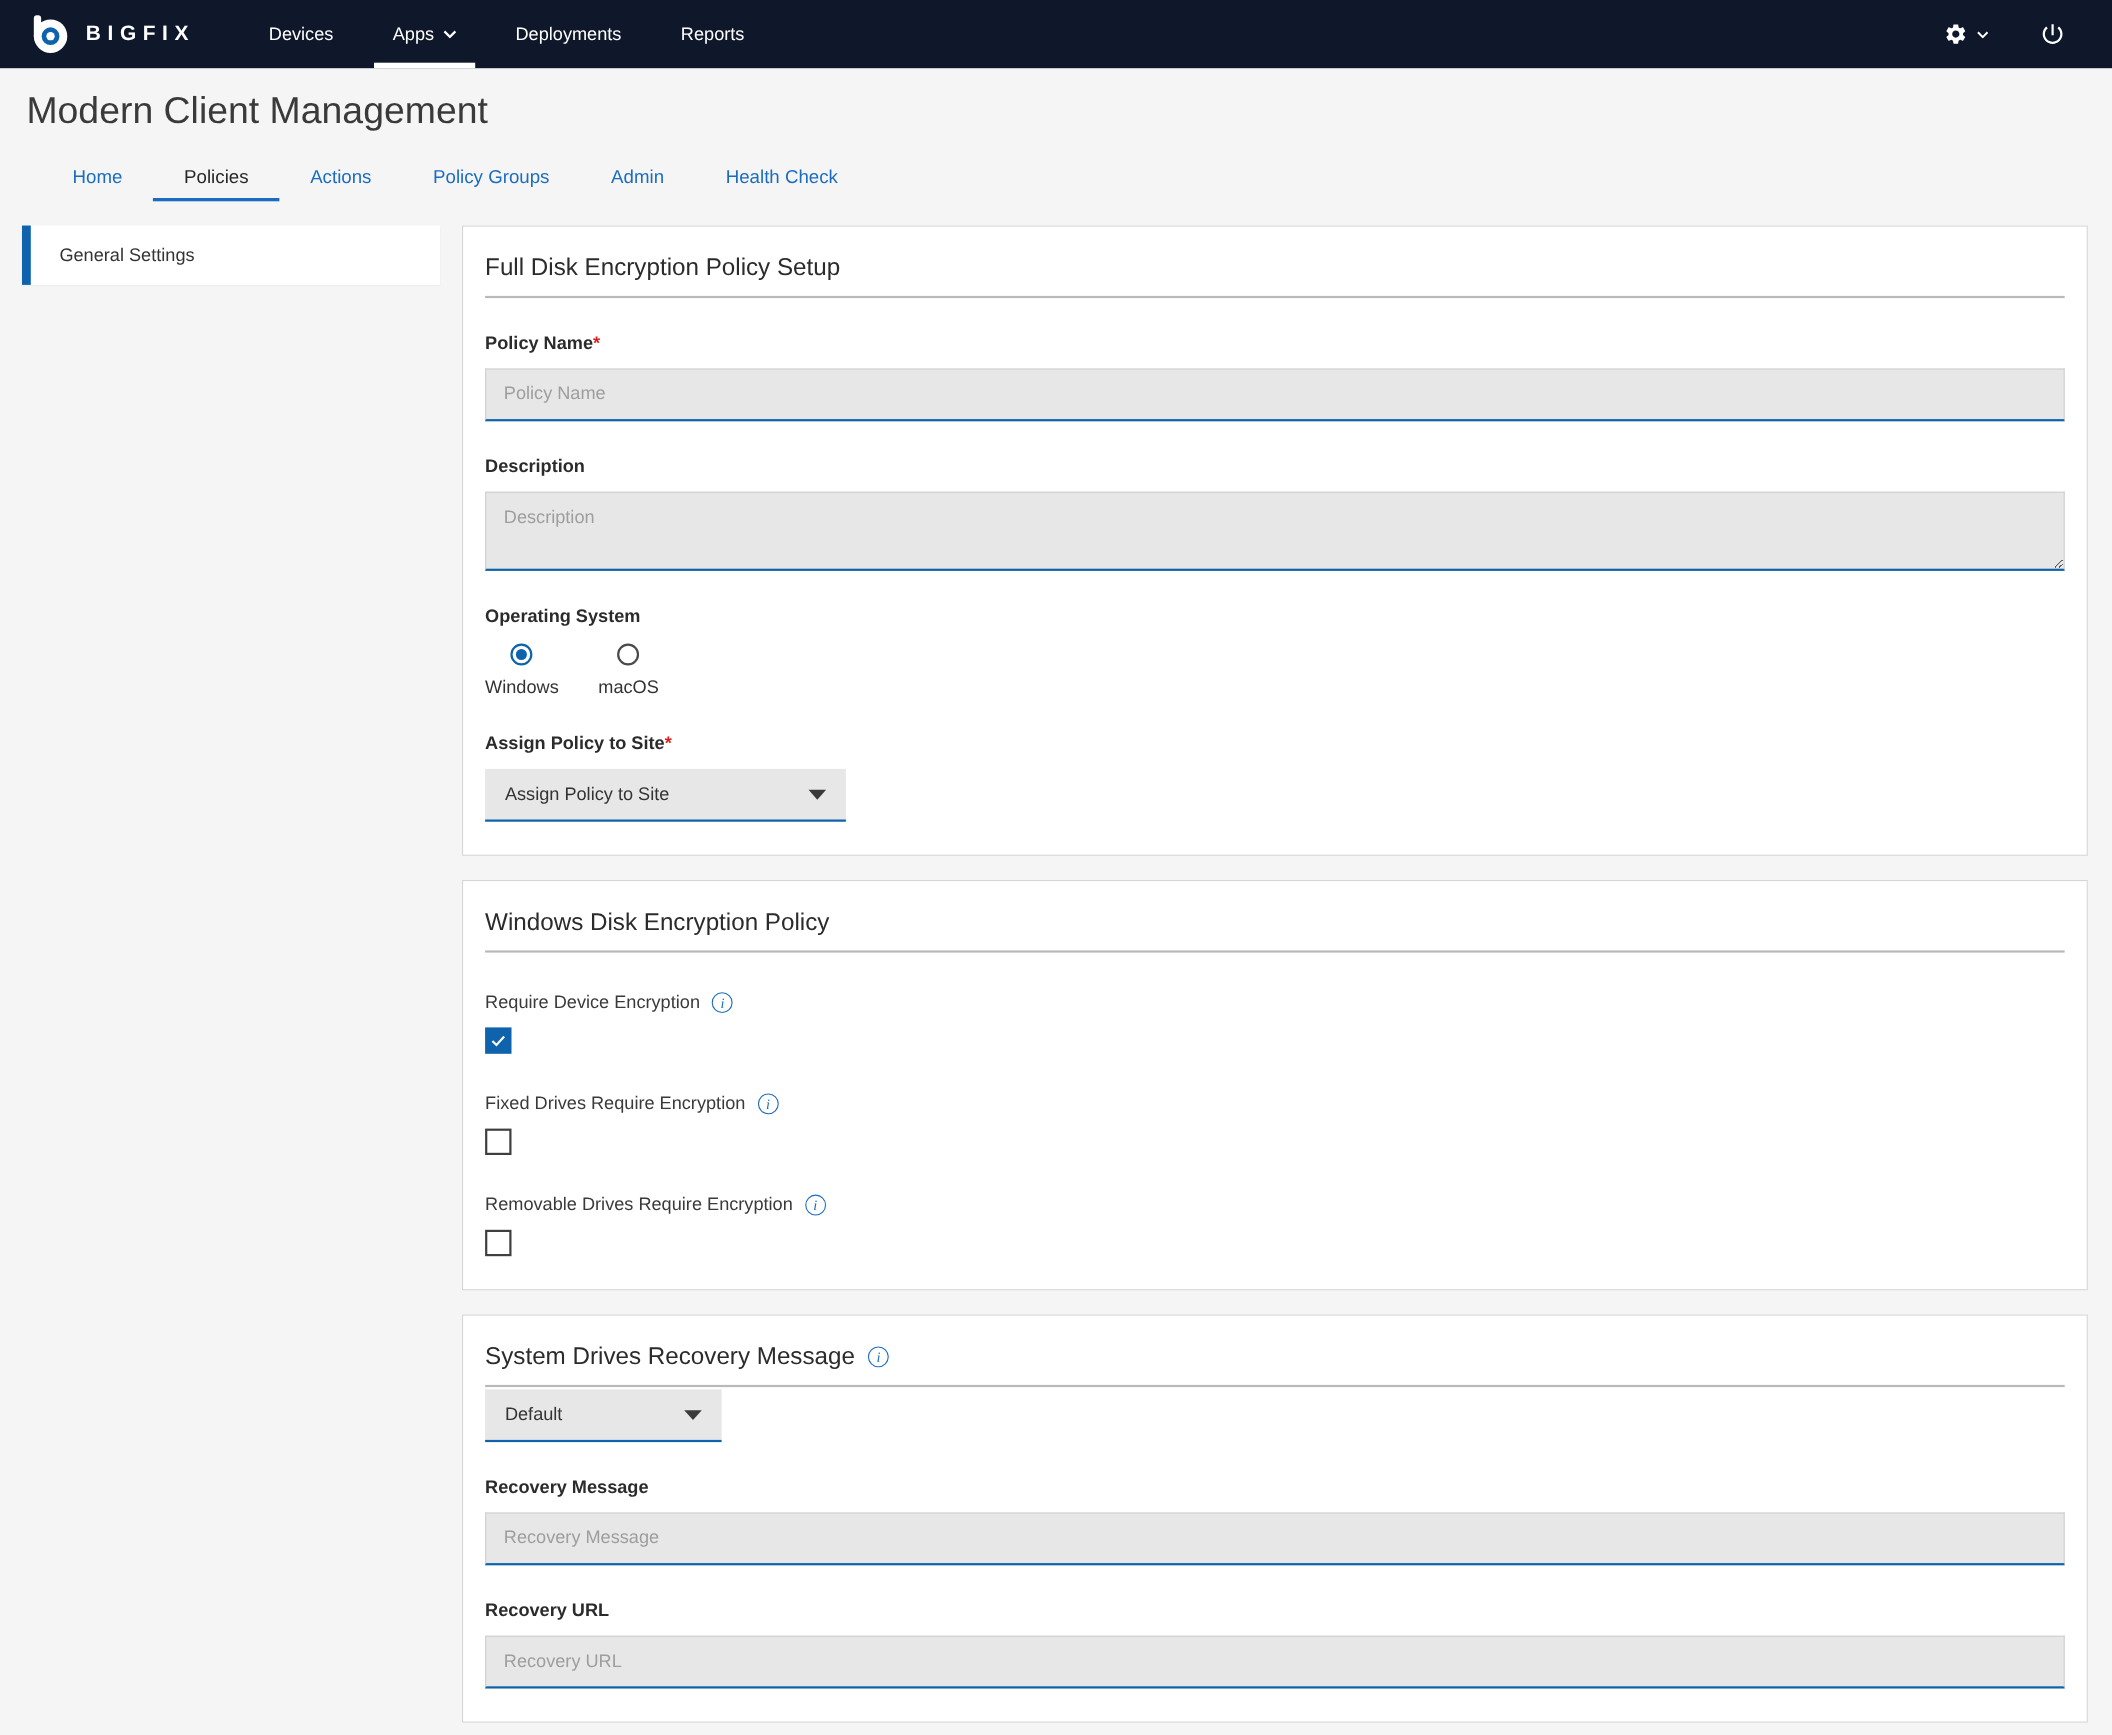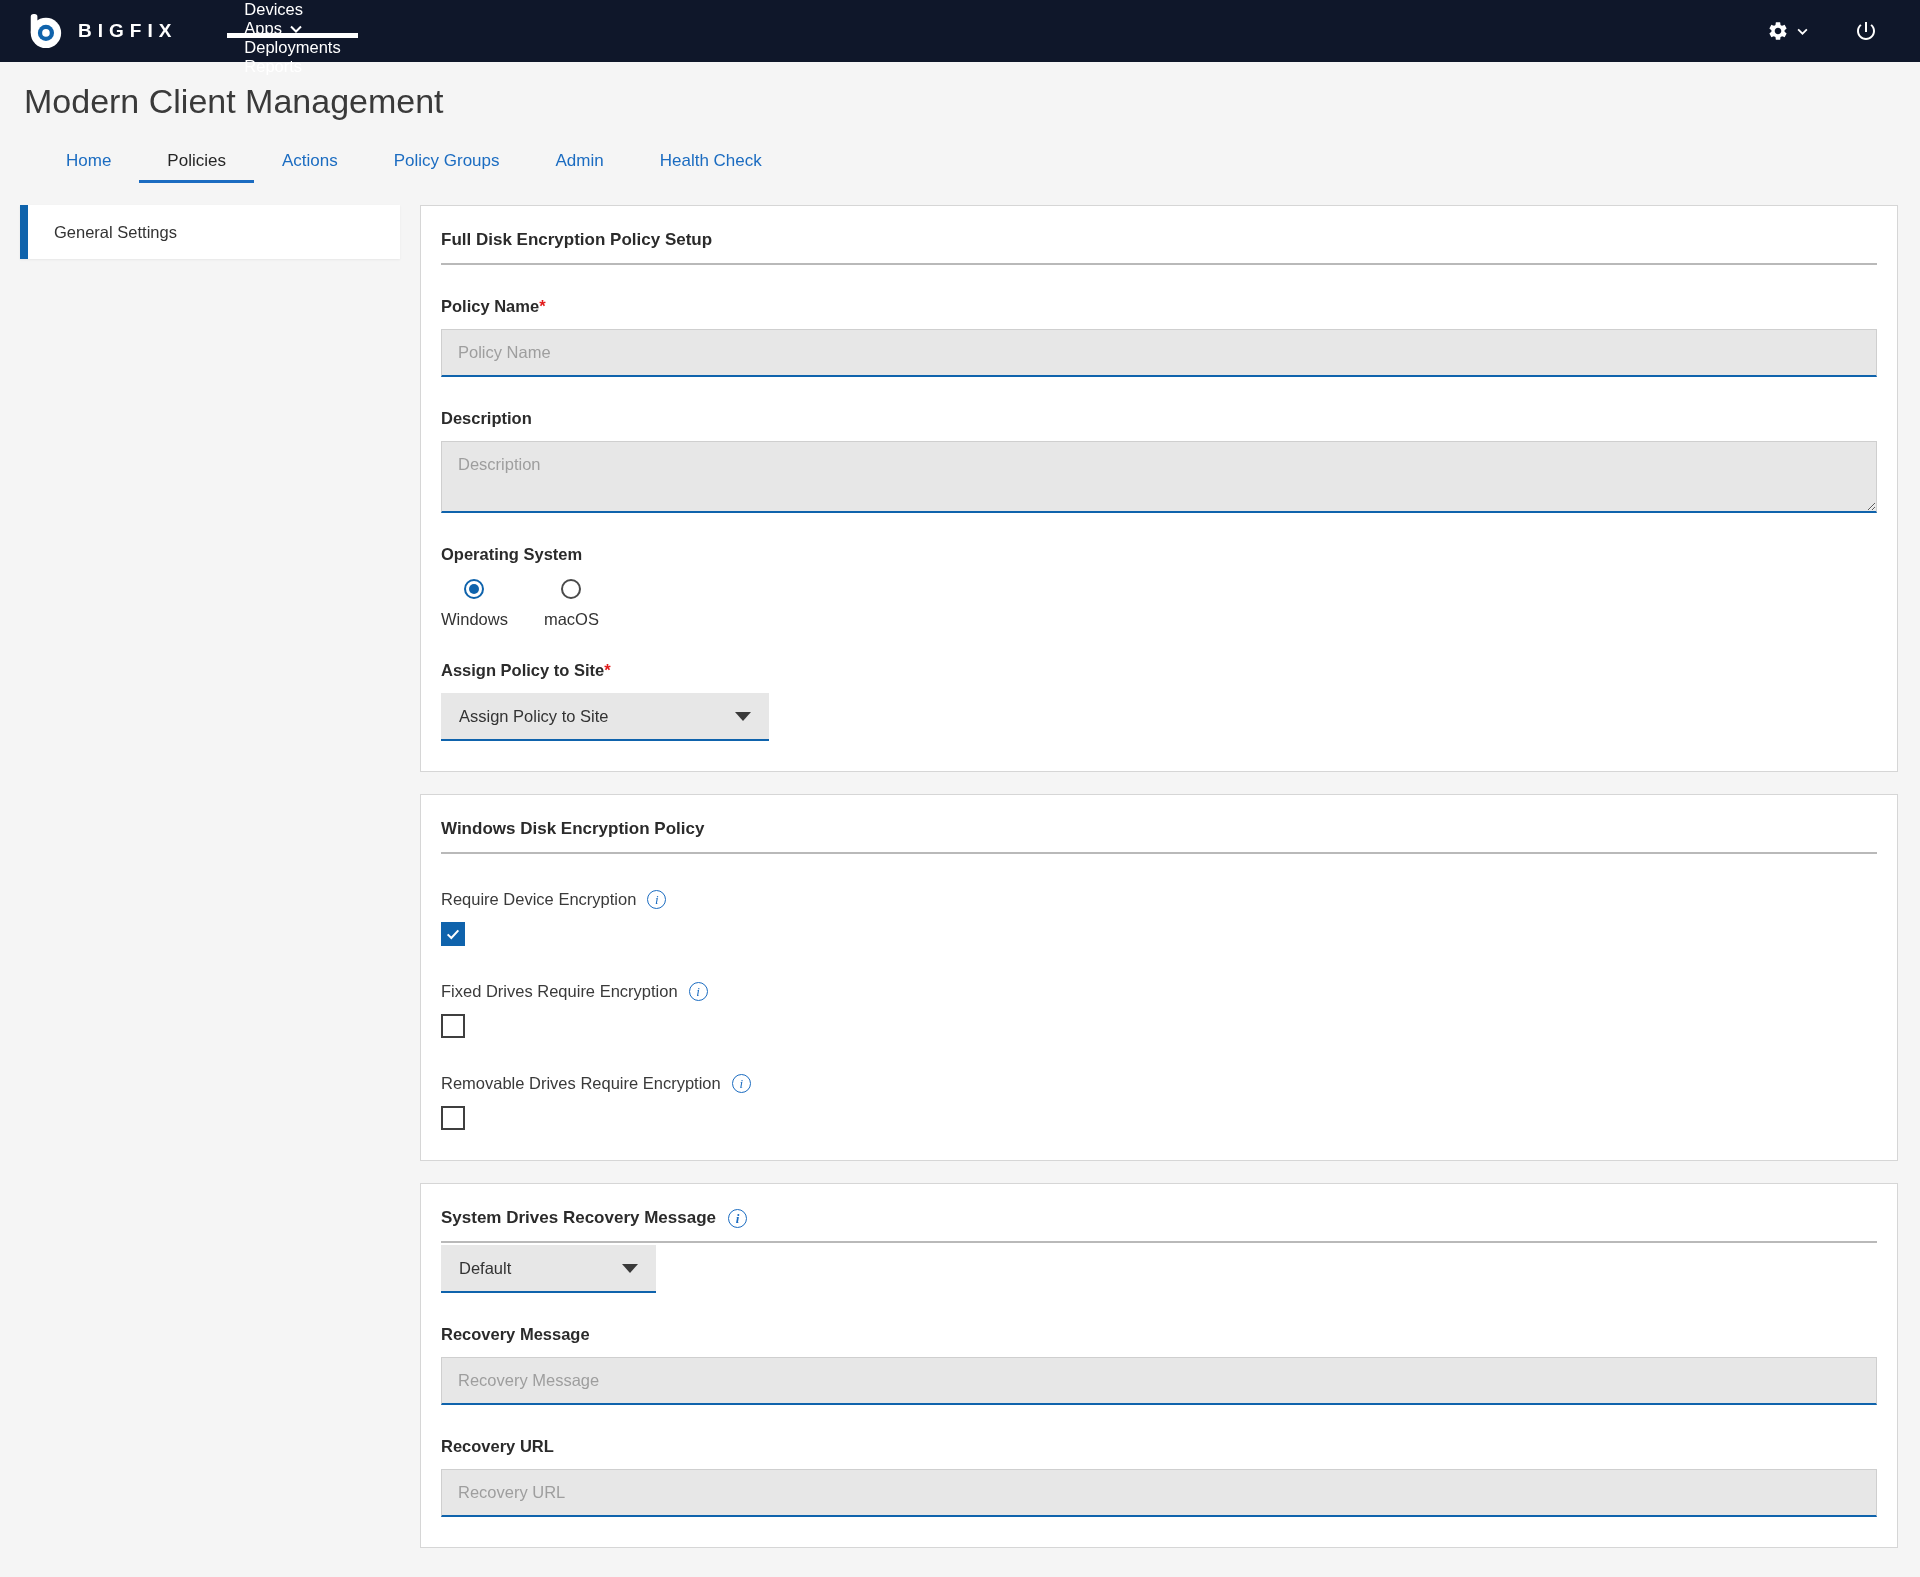--- a/index.html
+++ b/index.html
@@ -11,21 +11,21 @@
     color:#333;
   }
 
   
   .topnav {
     height:62px; background:#0f172a; color:#fff;
     display:flex; align-items:center;
   }
   .brand-wrap { display:flex; align-items:center; gap:14px; margin-left:26px; cursor:pointer; }
   .brand { font-size:19px; font-weight:bold; letter-spacing:6px; }
-  .nav-items { display:flex; margin-left:40px; height:100%;flex-direction:column; }
+  .nav-items { display:flex; margin-left:40px; height:100%; }
   .nav-item {
     position:relative; display:flex; align-items:center; gap:8px;
     padding:0 27px; font-size:16.5px; cursor:pointer;
   }
   .nav-item.active::after {
     content:""; position:absolute; left:10px; right:10px; bottom:0;
     height:5px; background:#fff;
   }
   .nav-right { margin-left:auto; display:flex; align-items:center; gap:46px; margin-right:42px; }
   .icon-btn { display:flex; align-items:center; gap:8px; cursor:pointer; }
@@ -41,21 +41,21 @@
   .sidebar { width:380px; flex:none; }
   .sidebar-item {
     background:#fff; height:54px; display:flex; align-items:center;
     border-left:8px solid #0f63ac; padding-left:26px;
     font-size:16.5px; color:#333; cursor:pointer;
     box-shadow:0 1px 2px rgba(0,0,0,0.06);
   }
   .main { flex:1; min-width:0; }
 
   .card { background:#fff; border:1px solid #d6d6d6; padding:24px 20px 30px; margin-bottom:22px; }
-  .card-title { font-size:17px; font-weight:bold; color:#2b2b2b; display:flex; align-items:center; gap:12px;text-align:center; }
+  .card-title { font-size:22px; font-weight:normal; color:#2b2b2b; display:flex; align-items:center; gap:12px;text-align:center; }
   .card hr { border:none; border-top:2px solid #b9b9b9; margin:13px 0 0; }
 
   .field-label { font-size:16.5px; font-weight:bold; color:#2b2b2b; margin:32px 0 13px; }
   .req { color:#e11a1a; }
 
   .text-input {
     display:block; width:100%; height:48px;
     background:#e7e7e7; border:1px solid #cfcfcf; border-bottom:2px solid #0f63ac;
     padding:0 16px; font-size:16.5px; color:#333; font-family:inherit; outline:none;
   }

